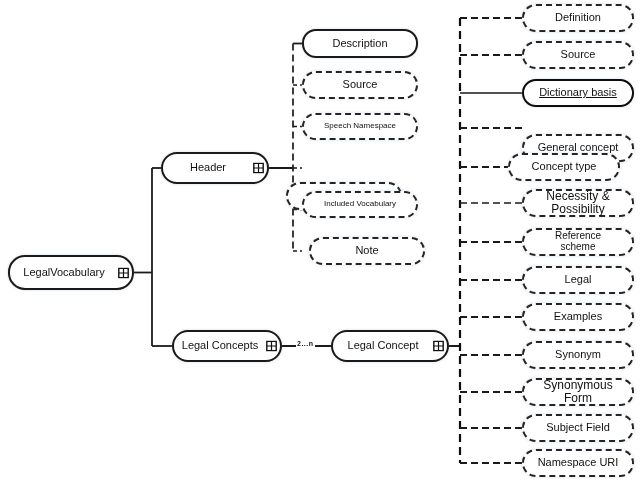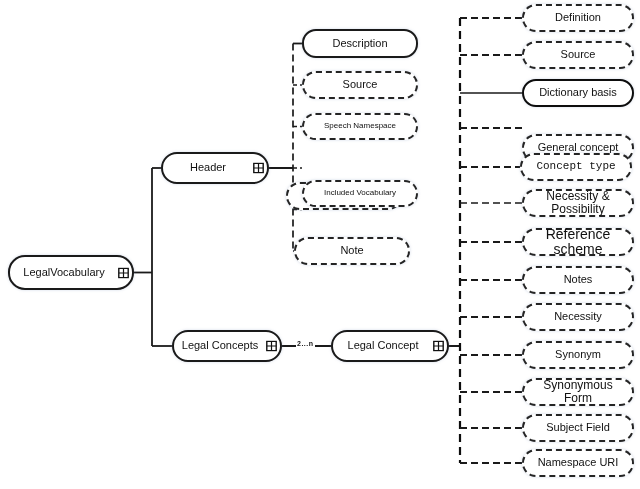--- a/index.html
+++ b/index.html
@@ -7,26 +7,26 @@
     position:relative;width:640px;height:489px;background:#ffffff;
     font-family:"Liberation Sans",sans-serif;color:#111;overflow:hidden;
   }
   #wires{position:absolute;left:0;top:0;width:640px;height:489px;}
   .node{
     position:absolute;display:flex;align-items:center;justify-content:center;
     text-align:center;background:#fff;box-sizing:border-box;line-height:1.08;
     box-shadow:0 0 3px rgba(130,150,185,0.35);
   }
   .solid{border:2px solid #1a1a1a;}
-  .solid-bold{border:2.5px solid #0d0d0d;}
+  .solid-bold{border:2.5px solid #0d0d0d;text-decoration:underline;}
   .dashed{border:2px dashed #242424;}
   .r17{border-radius:17px;}
   .r14{border-radius:14px;}
   .fs11{font-size:11px;}
-  .fs10{font-size:14px;}
+  .fs10{font-size:10px;}
   .fs9{font-size:12px;}
   .fs8{font-size:8px;}
   .has-icon{padding-right:14px;}
   .expand{
     position:absolute;right:3px;top:50%;transform:translateY(-50%);
     width:11px;height:11px;display:block;cursor:pointer;background:#fff;
   }
   .mult{
     position:absolute;font-size:7px;font-weight:bold;background:#fff;
     padding:0 1px;letter-spacing:0.5px;
@@ -100,24 +100,24 @@
   </div>
   <div class="node dashed r14 fs11" style="left:302px;top:71px;width:116px;height:28px;">
     <span>Source</span>
   </div>
   <div class="node dashed r14 fs8" style="left:302px;top:113px;width:116px;height:27px;">
     <span>Speech Namespace</span>
   </div>
   <div class="node dashed r14 fs11" style="left:286px;top:154px;width:116px;height:28px;margin-top:28px;">
     <span>Language</span>
   </div>
-  <div class="node dashed r14 fs8" style="left:302px;top:180px;width:116px;height:27px;">
+  <div class="node dashed r14 fs8" style="left:302px;top:191px;width:116px;height:27px;">
     <span>Included Vocabulary</span>
   </div>
-  <div class="node dashed r14 fs11" style="left:294px;top:237px;width:116px;height:28px;">
+  <div class="node dashed r14 fs11" style="left:309px;top:237px;width:116px;height:28px;">
     <span>Note</span>
   </div>
 
   <div class="node solid r17 fs11 has-icon" style="left:172px;top:330px;width:110px;height:32px;">
     <span>Legal Concepts</span>
     <span class="expand">
       <svg width="11" height="11" viewBox="0 0 11 11">
           <rect x="0.8" y="0.8" width="9.4" height="9.4" fill="#fff" stroke="#111" stroke-width="1.4"></rect>
           <path d="M0.8 5.5 H10.2 M5.5 0.8 V10.2" stroke="#111" stroke-width="1.2"></path>
         </svg>
@@ -139,34 +139,34 @@
   </div>
   <div class="node dashed r14 fs11" style="left:522px;top:41px;width:112px;height:28px;">
     <span>Source</span>
   </div>
   <div class="node solid-bold r14 fs11" style="left:522px;top:79px;width:112px;height:28px;">
     <span>Dictionary basis</span>
   </div>
   <div class="node dashed r14 fs11" style="left:522px;top:114px;width:112px;height:28px;margin-top:20px;">
     <span>General concept</span>
   </div>
-  <div class="node dashed r14 fs11" style="left:520px;top:153px;width:112px;height:28px;font-family:Liberation Mono, monospace;">
+  <div class="node dashed r14 fs11" style="left:508px;top:153px;width:112px;height:28px;">
     <span>Concept type</span>
   </div>
   <div class="node dashed r14 fs9 pad20" style="left:522px;top:189px;width:112px;height:28px;">
     <span>Necessity &amp; Possibility</span>
   </div>
   <div class="node dashed r14 fs10 pad20" style="left:522px;top:228px;width:112px;height:28px;">
     <span>Reference scheme</span>
   </div>
   <div class="node dashed r14 fs11" style="left:522px;top:266px;width:112px;height:28px;">
-    <span>Notes</span>
+    <span>Legal</span>
   </div>
   <div class="node dashed r14 fs11" style="left:522px;top:303px;width:112px;height:28px;">
-    <span>Necessity</span>
+    <span>Examples</span>
   </div>
   <div class="node dashed r14 fs11" style="left:522px;top:341px;width:112px;height:28px;">
     <span>Synonym</span>
   </div>
   <div class="node dashed r14 fs9 pad20" style="left:522px;top:378px;width:112px;height:28px;">
     <span>Synonymous Form</span>
   </div>
   <div class="node dashed r14 fs11" style="left:522px;top:414px;width:112px;height:28px;">
     <span>Subject Field</span>
   </div>

